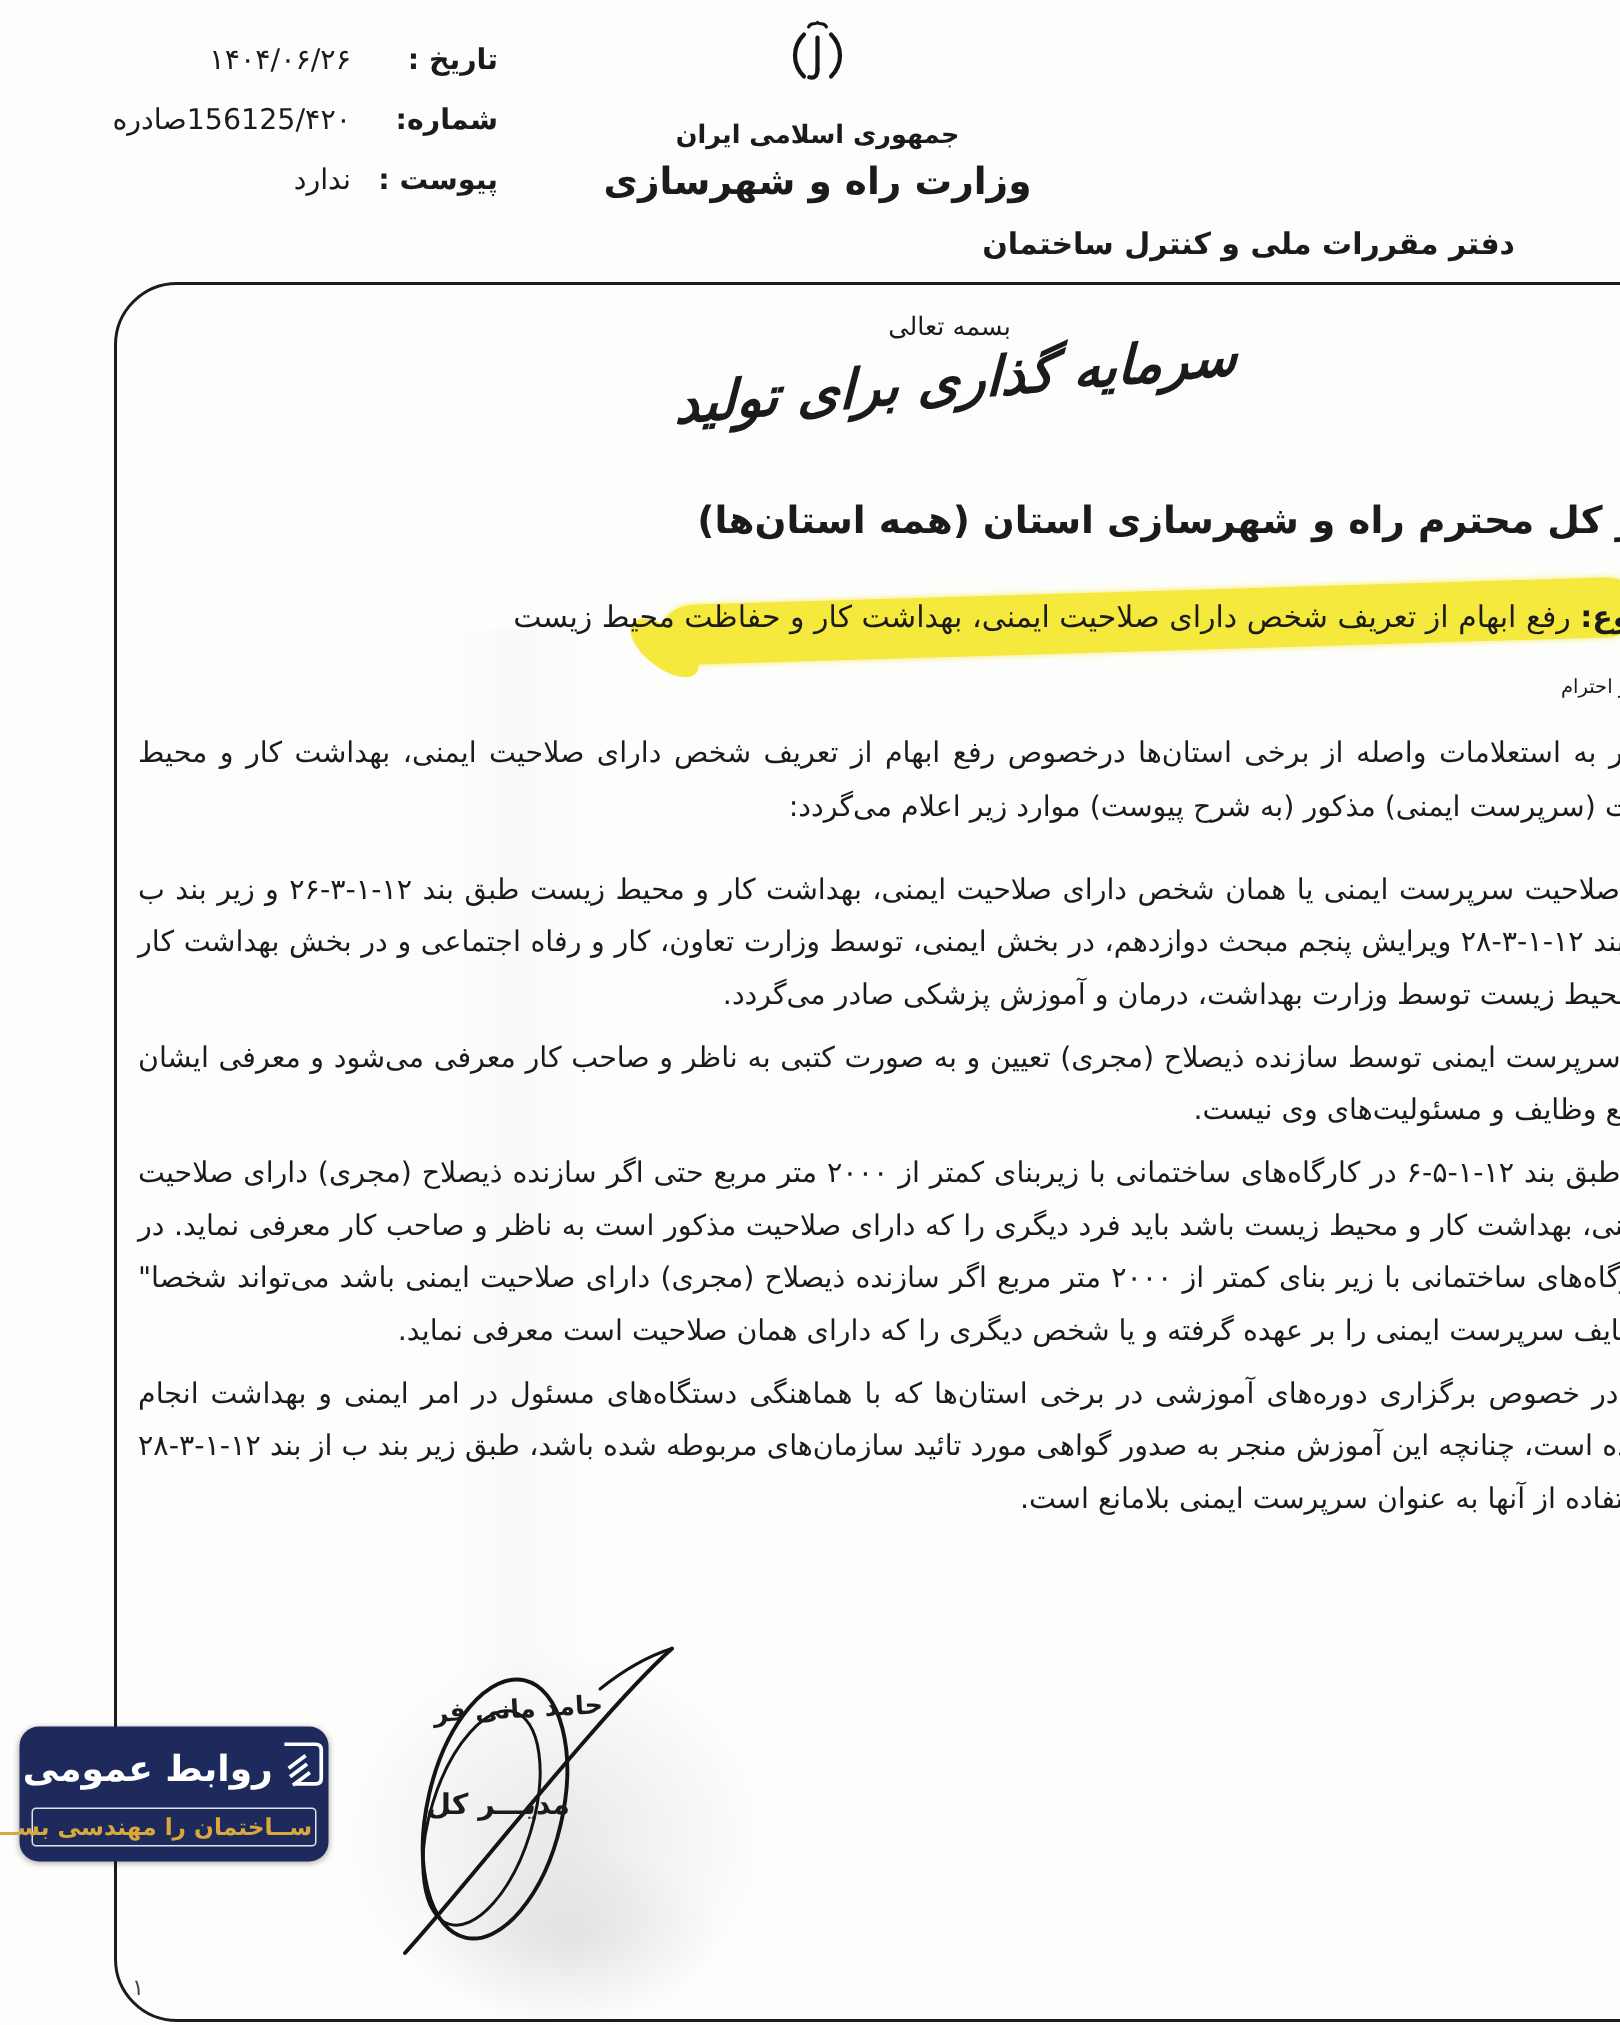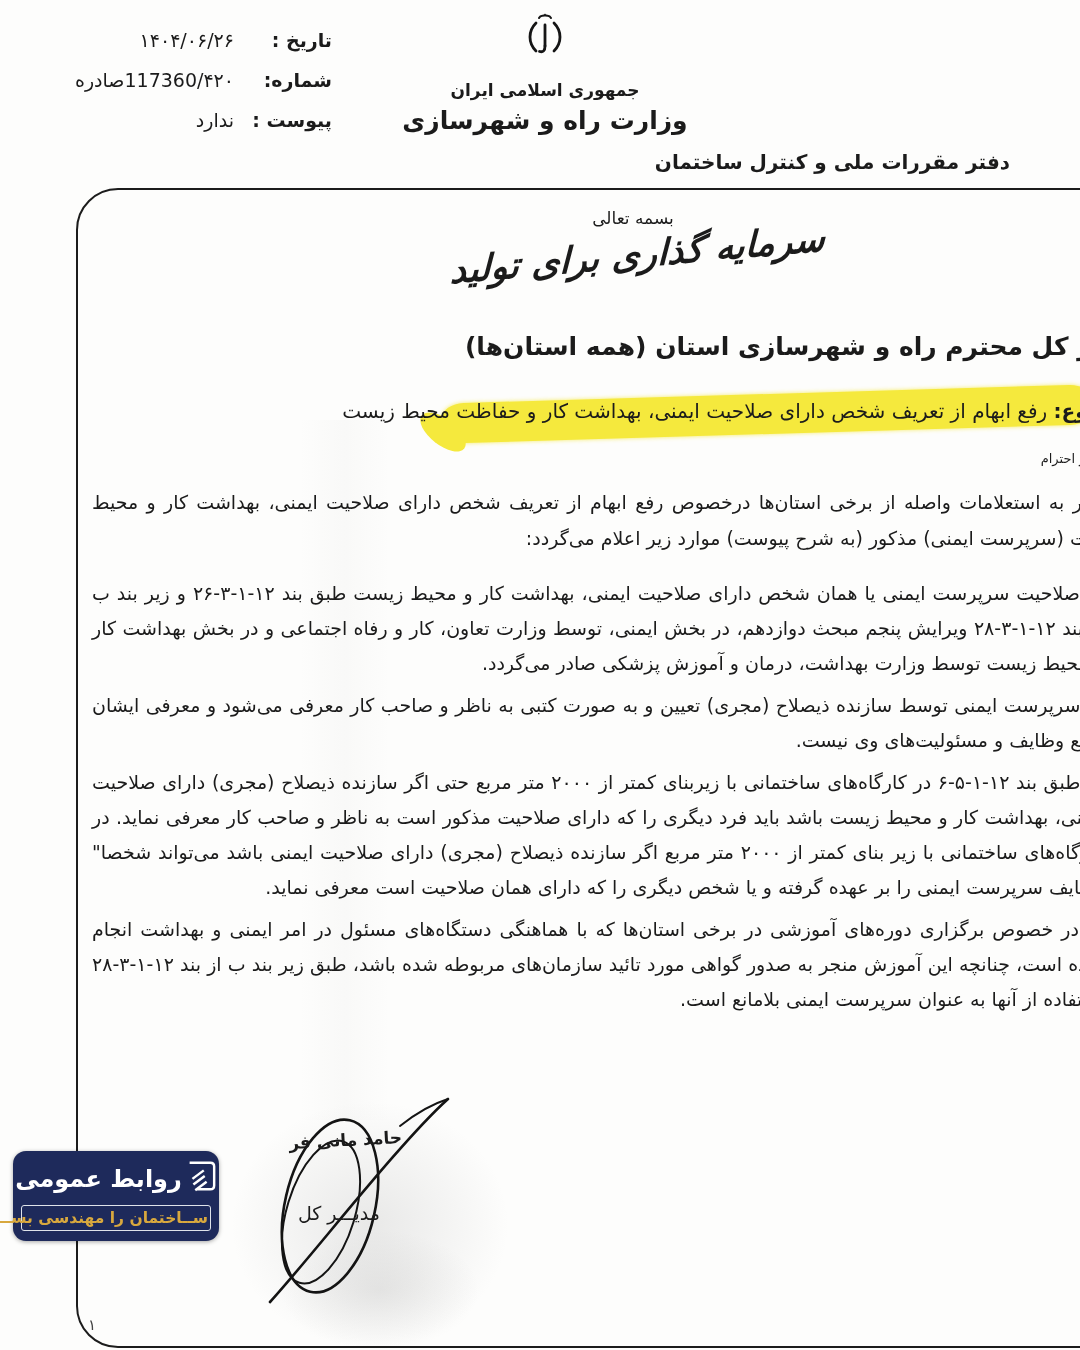--- a/index.html
+++ b/index.html
@@ -59,21 +59,21 @@
   .salutation{ margin:28px 10px 0 0; font-size:13px; }
   .para{ font-size:19px; line-height:35px; text-align:justify; }
   .intro{ margin:18px 18px 20px 0; text-indent:16px; line-height:36px; }
   .item{ margin:7px 34px 7px 0; }
 
   
   .signature{ position:absolute; left:172px; top:896px; width:250px; height:240px; direction:rtl; }
   .sig-svg{ position:absolute; left:0; top:0; }
   .sig-name{ position:absolute; right:98px; top:44px; font-weight:bold; font-size:17px;
              white-space:nowrap; transform:rotate(-3deg); }
-  .sig-title{ position:absolute; right:120px; top:116px; font-weight:normal; font-size:19px; white-space:nowrap; }
+  .sig-title{ position:absolute; right:120px; top:106px; font-weight:bold; font-size:19px; white-space:nowrap; }
   .page-mark{ position:absolute; left:88px; top:1316px; font-size:15px; color:#444; z-index:2; }
 
   
   .badge{
     position:absolute; left:13px; top:1151px; width:206px; height:90px;
     background:#1e2a5b; border-radius:13px; z-index:5;
     padding:6px 8px 7px 8px; direction:rtl;
     box-shadow:0 1px 4px rgba(0,0,0,.35);
   }
   .badge-top{ display:flex; align-items:center; justify-content:center; gap:1px; height:44px; }
@@ -94,21 +94,21 @@
   <div class="smudge s3"></div>
 
   <header class="doc-header">
     <div class="meta">
       <div class="meta-row">
         <span class="meta-label">تاریخ :</span>
         <span class="meta-value">۱۴۰۴/۰۶/۲۶</span>
       </div>
       <div class="meta-row">
         <span class="meta-label">شماره:</span>
-        <span class="meta-value">117360/۴۲۰صادره</span>
+        <span class="meta-value">156125/۴۲۰صادره</span>
       </div>
       <div class="meta-row">
         <span class="meta-label">پیوست :</span>
         <span class="meta-value">ندارد</span>
       </div>
     </div>
 
     <div class="emblem-block">
       <div class="emblem">
         <svg width="46" height="52" viewBox="0 0 46 52" aria-hidden="true">

